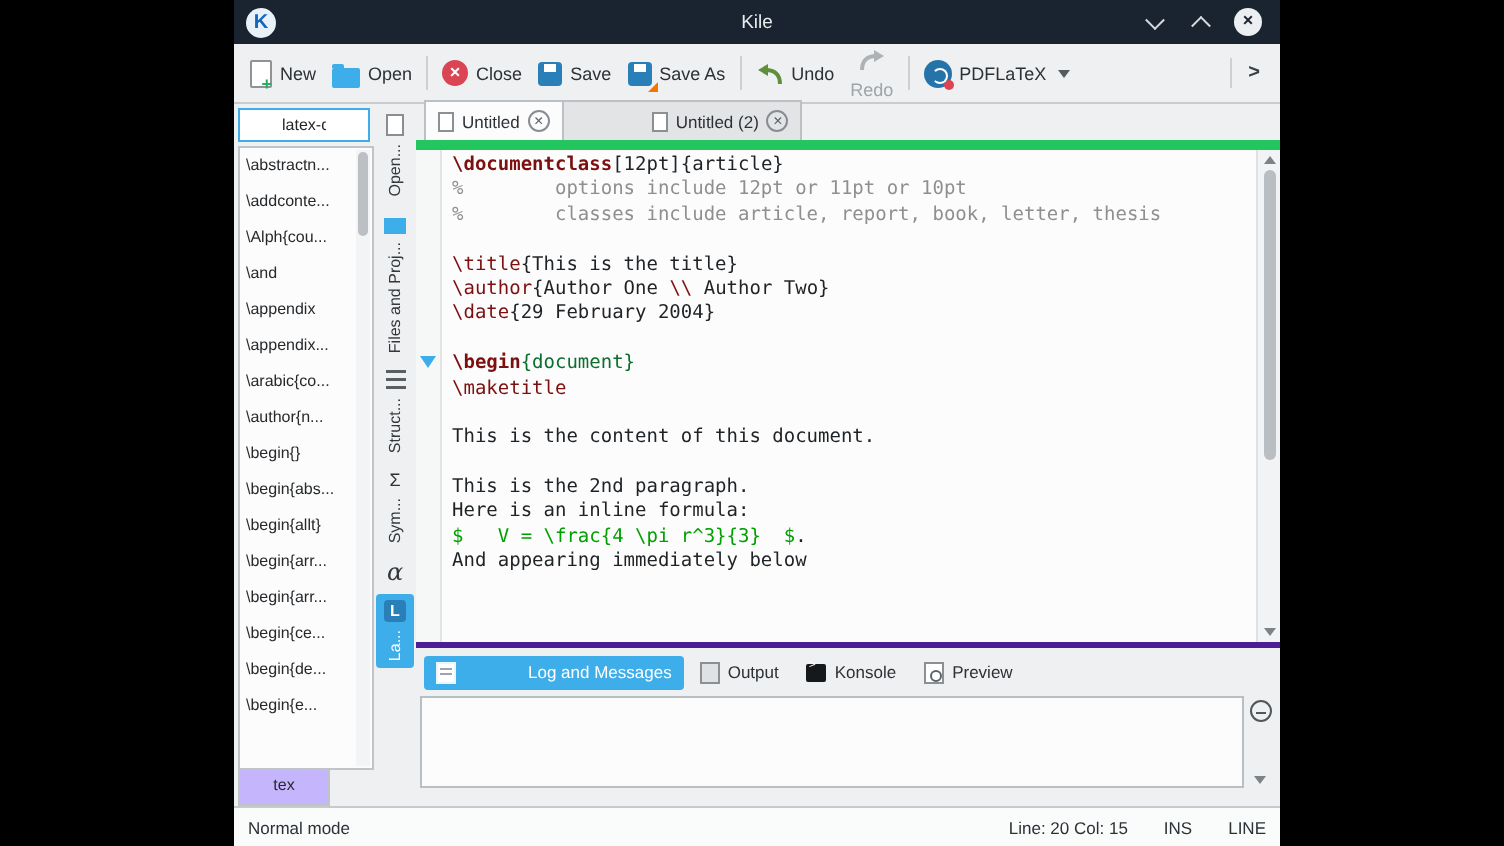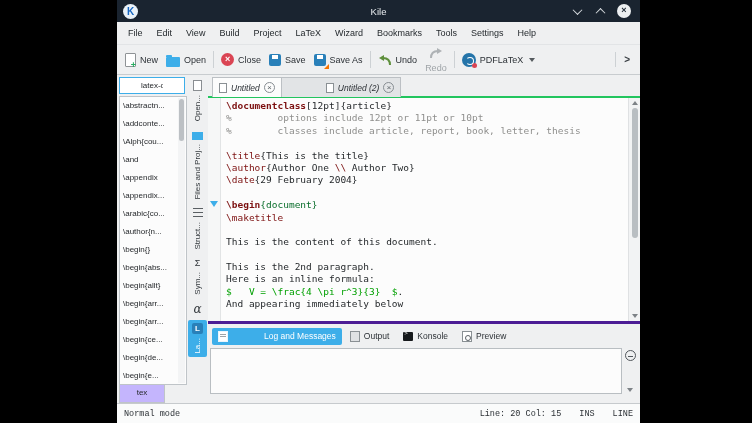--- a/index.html
+++ b/index.html
@@ -105,22 +105,22 @@
   .vi-files-projects { width:11px; height:8px; background:#3daee9; margin-top:3px; }
   .vi-files-projects::before { content:''; position:absolute; top:1px; left:0; width:5px;
                                height:2px; background:#3daee9; }
   .vi-structure { width:10px; height:10px;
                   background:repeating-linear-gradient(#5a5f63 0 1.5px, transparent 1.5px 4px); }
   .vi-symbols::after { content:'Σ'; font-size:9px; color:#2c3136; }
   .vi-latex-commands { background:#2980b9; border-radius:2px; }
   .vi-latex-commands::after { content:'L'; color:#fff; font-size:8px; font-weight:bold; }
 
   .editor-col { flex:1; display:flex; flex-direction:column; min-width:0; padding-top:2px; }
-  .doc-tabbar { height:21px; flex:0 0 auto; display:flex; 
-                padding-left:4px; border-bottom:2px solid #22c55e;font-style:italic; }
+  .doc-tabbar { height:21px; flex:0 0 auto; display:flex; align-items:flex-end;
+                padding-left:4px; border-bottom:5px solid #22c55e; }
   .dtab { display:flex; align-items:center; gap:4px; height:20px; padding:0 6px;
           font-size:8.5px; color:#2c3136; background:#e2e4e6;
           border:1px solid #bcc0c4; border-bottom:none; }
   .dtab.active { background:#fcfcfc; }
   .dtab + .dtab { margin-left:-1px;padding-left:44px; }
   .dtab-icon { width:8px; height:10px; background:#fff; border:1px solid #8a9094; }
   .tab-close { width:11px; height:11px; border-radius:50%; border:1px solid #878d92;
                color:#5c6267; font-size:8px; line-height:9px; text-align:center; }
 
   .editor-wrap { flex:1; display:flex; min-height:0; background:#fcfcfc;
@@ -169,21 +169,21 @@
   .bottom-zone { flex:0 0 auto; display:flex; padding:0 2px 9px 2px; }
   .log-box { flex:1; height:46px; background:#fcfcfc; border:1px solid #b9bec2; }
   .panel-right { width:16px; display:flex; flex-direction:column; align-items:center;
                  justify-content:space-between; padding:2px 0; }
   .panel-min { width:11px; height:11px; border-radius:50%; border:1px solid #51565b; position:relative; }
   .panel-min::after { content:''; position:absolute; left:2px; right:2px; top:4.5px; height:1.4px;
                       background:#51565b; }
 
   
   .statusbar { height:20px; flex:0 0 auto; background:#fafbfb; border-top:1px solid #c6cacd;
-               display:flex; align-items:center; font-size:8.5px; color:#2c3136; padding:0 7px;font-family:Liberation Mono, monospace; }
+               display:flex; align-items:center; font-size:8.5px; color:#2c3136; padding:0 7px; }
   .sb-right { margin-left:auto; display:flex; gap:18px; }
 </style>
 </head>
 <body>
 
 <div class="window">
 
   <div class="titlebar">
     <div class="kile-logo">K</div>
     <div class="title-text">Kile</div>
@@ -191,33 +191,20 @@
       <div class="wm-btn">
         <span class="wm-min"></span>
       </div>
       <div class="wm-btn">
         <span class="wm-max"></span>
       </div>
       <div class="wm-close">×</div>
     </div>
   </div>
 
-  <div class="menubar">
-      <div class="menu-item">File</div>
-      <div class="menu-item">Edit</div>
-      <div class="menu-item">View</div>
-      <div class="menu-item">Build</div>
-      <div class="menu-item">Project</div>
-      <div class="menu-item">LaTeX</div>
-      <div class="menu-item">Wizard</div>
-      <div class="menu-item">Bookmarks</div>
-      <div class="menu-item">Tools</div>
-      <div class="menu-item">Settings</div>
-      <div class="menu-item">Help</div>
-    </div>
 
   <div class="toolbar">
     <div class="tbtn">
       <span class="ic ic-new"></span>
       <span>New</span>
     </div>
     <div class="tbtn">
       <span class="ic ic-open"></span>
       <span>Open</span>
     </div>

